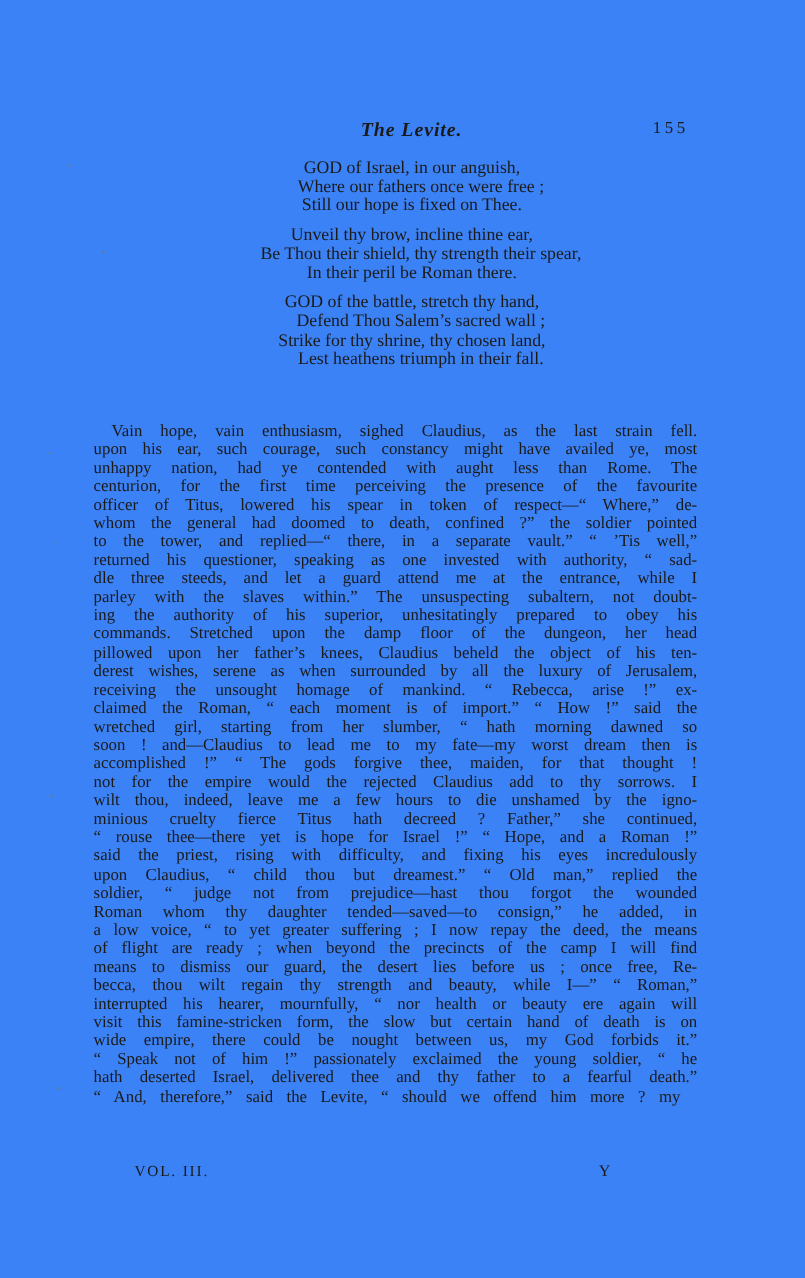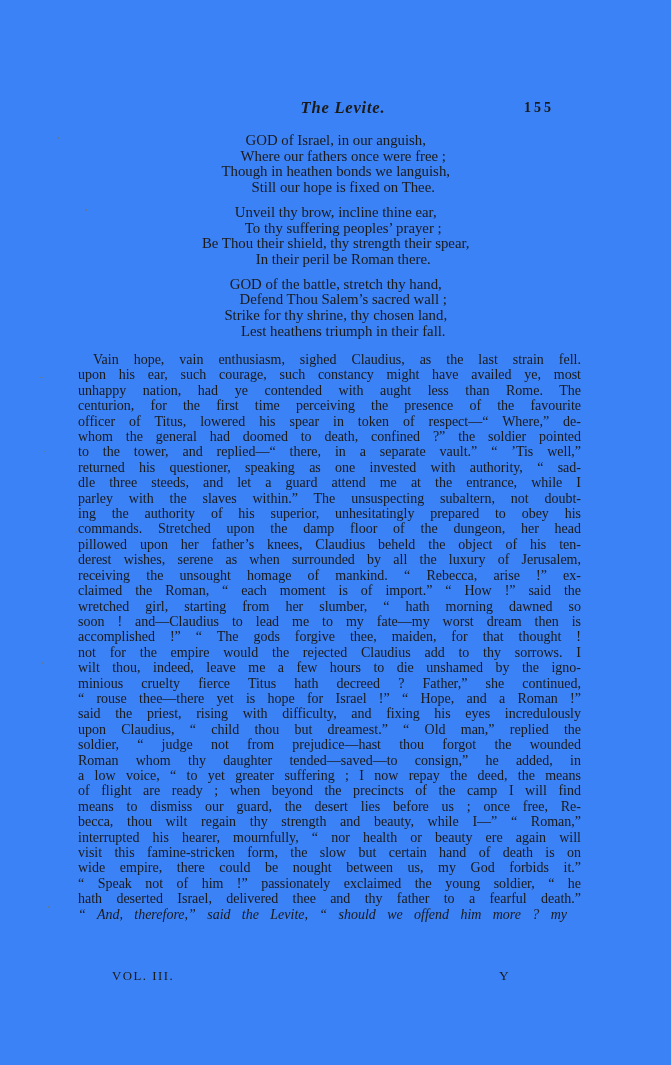--- a/index.html
+++ b/index.html
@@ -12,38 +12,38 @@
     color:#1b1a18;
     overflow:hidden;
   }
   .head-title {
     position:absolute; top:98px; left:15px; right:0;
     text-align:center;
     font-style:italic; font-weight:bold;
     font-size:16.5px; letter-spacing:0.8px;
   }
   .page-number {
-    position:absolute; top:100px; left:524px;
-    font-size:14px; letter-spacing:3px;font-weight:bold;
+    position:absolute; top:100px; left:544px;
+    font-size:14px; letter-spacing:3px;
   }
   .poem {
     position:absolute; left:202px; top:133px;
     font-size:14.8px; line-height:15.7px;
     white-space:nowrap;
     text-align:center;
   }
   .stanza { margin-bottom:9px; }
   .poem-line:nth-child(even) { margin-left:15px; }
   .prose {
     position:absolute; left:78px; top:352px; width:503px;
     font-size:14px; line-height:15.4px;
   }
   .prose-line { text-align:justify; text-align-last:justify; }
   .prose-line:first-child { text-indent:15px; }
-  .prose-line:last-child { padding-right:14px; width:489px;font-style:italic; }
+  .prose-line:last-child { padding-right:14px; width:489px; }
   .footer-volume {
     position:absolute; left:112px; top:969px;
     font-size:12.8px; letter-spacing:1.5px;text-align:center;
   }
   .footer-signature {
     position:absolute; left:499px; top:968px;
     font-size:13.5px; letter-spacing:1px;
   }
   .speck { position:absolute; background:#76756f; border-radius:50%; opacity:0.8; }
 </style>
@@ -53,26 +53,24 @@
 <div class="page">
 
   <div class="head-title">The Levite.</div>
 
   <div class="page-number">155</div>
 
   <div class="poem">
     <div class="stanza">
         <div class="poem-line">GOD of Israel, in our anguish,</div>
         <div class="poem-line">Where our fathers once were free ;</div>
-        <div class="poem-line">Though in heathen bonds we languish,</div>
         <div class="poem-line">Still our hope is fixed on Thee.</div>
       </div>
     <div class="stanza">
         <div class="poem-line">Unveil thy brow, incline thine ear,</div>
-        <div class="poem-line">To thy suffering peoples’ prayer ;</div>
         <div class="poem-line">Be Thou their shield, thy strength their spear,</div>
         <div class="poem-line">In their peril be Roman there.</div>
       </div>
     <div class="stanza">
         <div class="poem-line">GOD of the battle, stretch thy hand,</div>
         <div class="poem-line">Defend Thou Salem’s sacred wall ;</div>
         <div class="poem-line">Strike for thy shrine, thy chosen land,</div>
         <div class="poem-line">Lest heathens triumph in their fall.</div>
       </div>
   </div>

